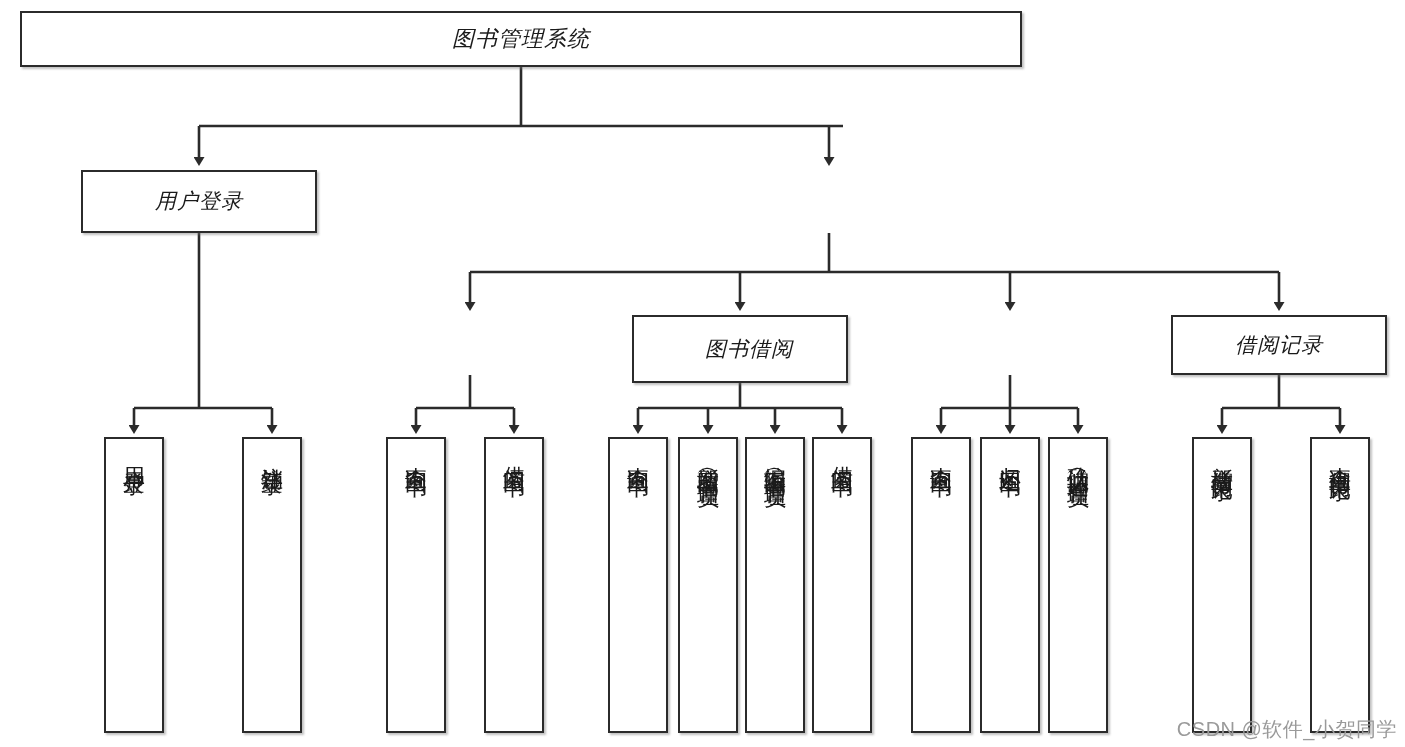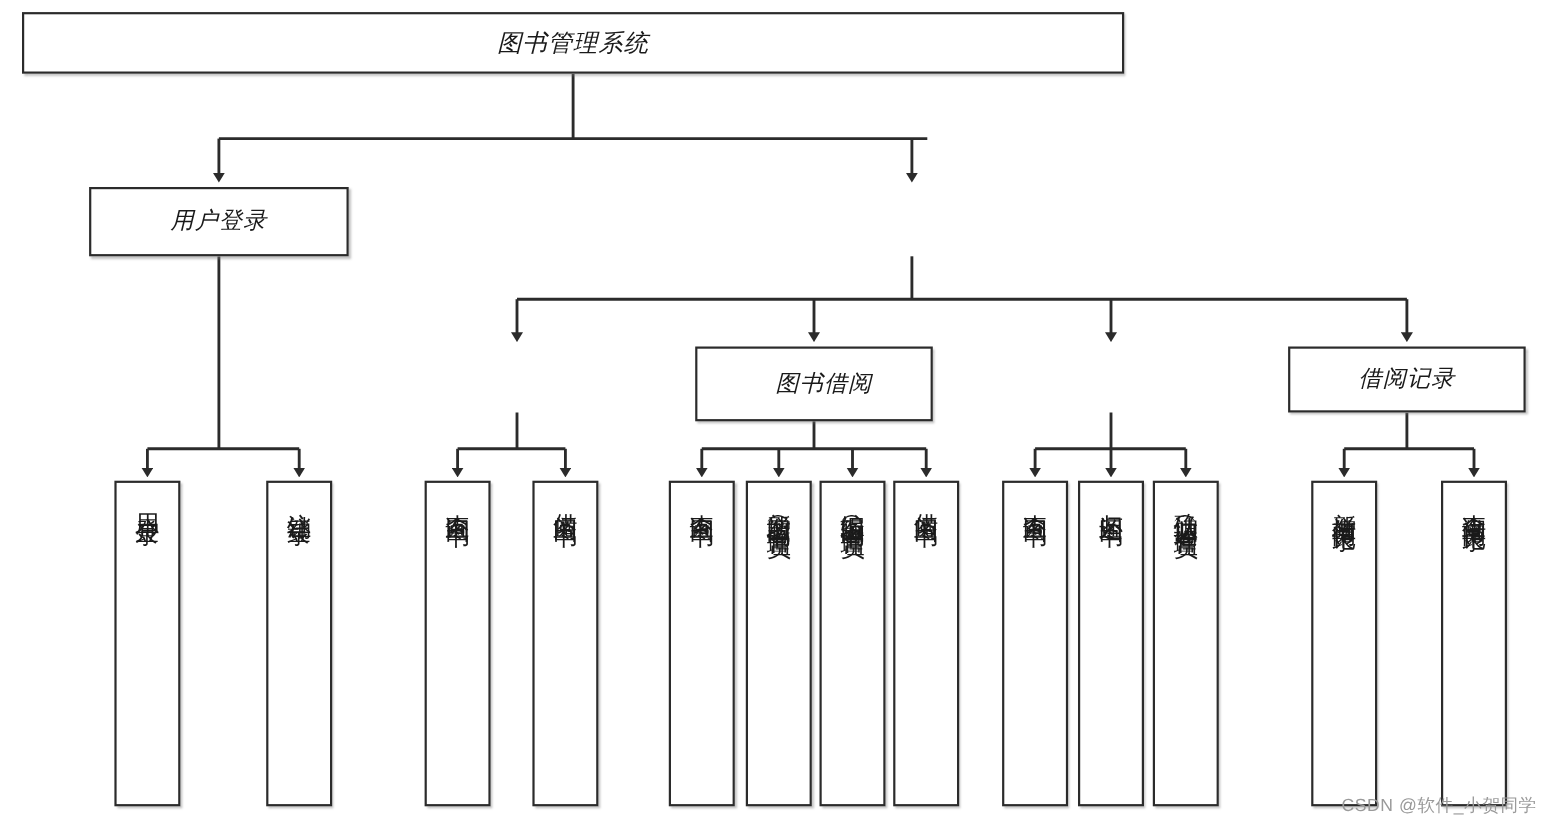--- a/index.html
+++ b/index.html
@@ -53,21 +53,21 @@
     text-orientation:upright;
     font-size:22px;
     letter-spacing:3px;
     line-height:1;
     white-space:nowrap;
   }
   .watermark{
     position:absolute;
     right:8px;
     bottom:4px;
-    font-size:16px;
+    font-size:20px;
     color:#9a9a9a;
     letter-spacing:0.5px;
     z-index:3;
     white-space:nowrap;
   }
 </style>
 </head>
 <body>
 
 <div id="canvas">

